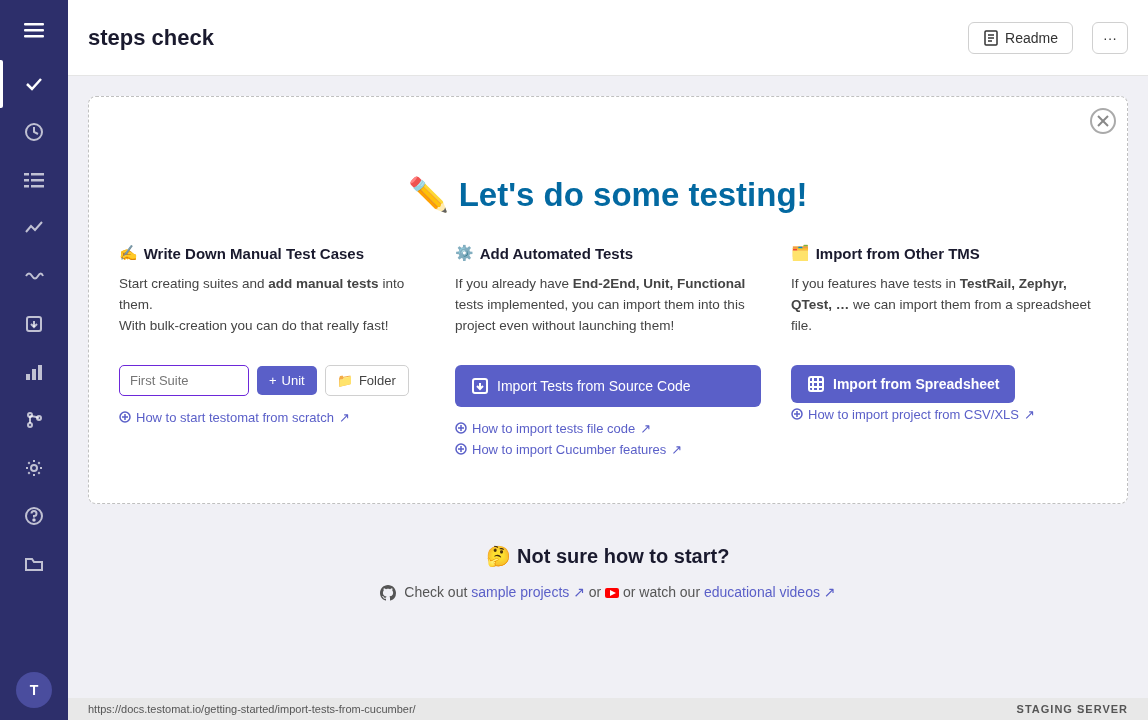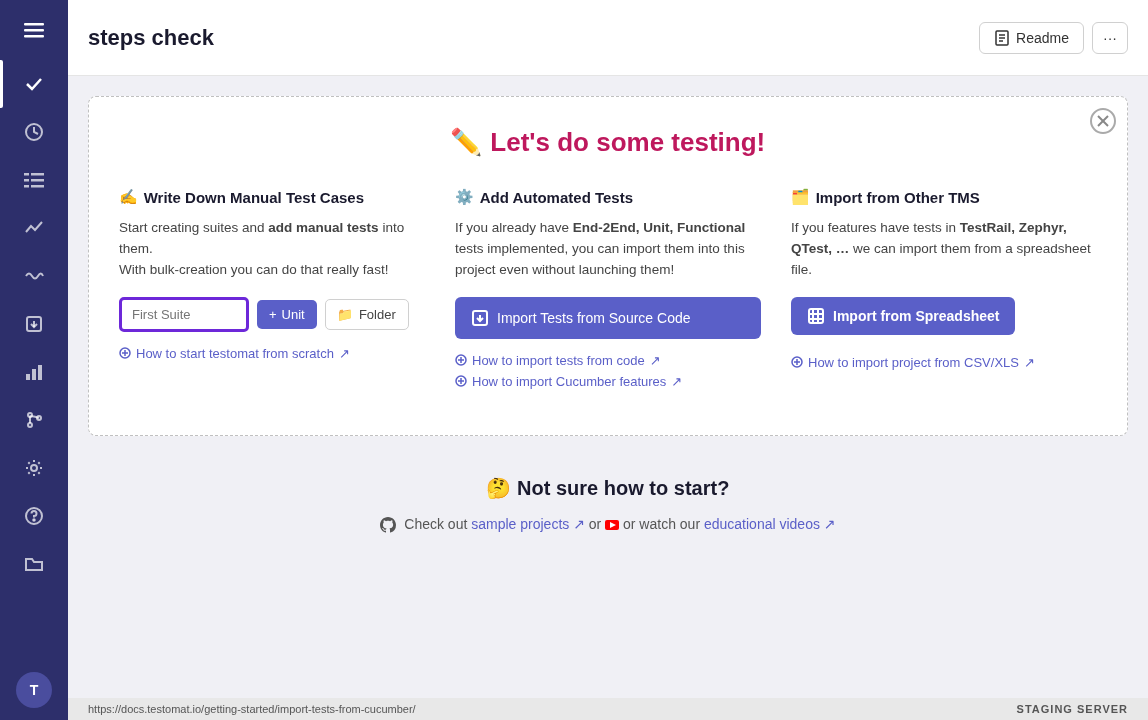--- a/index.html
+++ b/index.html
@@ -92,21 +92,21 @@
       flex-shrink: 0;
     }
     .header-title {
       font-size: 22px;
       font-weight: 700;
       color: #1a1a2e;
       flex: 1;
     }
     .header-actions {
       display: flex;
-      gap: 8px;
+      gap: 19px;
       align-items: center;
     }
     .btn-readme {
       background: white;
       border: 1px solid #d0d0d0;
       border-radius: 6px;
       padding: 7px 14px;
       cursor: pointer;
       font-size: 14px;
       display: flex;
@@ -137,23 +137,24 @@
       border-radius: 8px;
       border: 1px dashed #c0c0c0;
       padding: 30px 30px 40px;
     }
 
     .card-header {
       text-align: center;
       margin-bottom: 30px;
     }
     .card-title {
-      font-size: 26px;
+      font-size: 33px;
       font-weight: 700;
-      color: #be185d;
+      color: #0369a1;
+      margin-top: 48px;
     }
 
     .columns {
       display: grid;
       grid-template-columns: 1fr 1fr 1fr;
       gap: 30px;
     }
 
     .column-title {
       font-size: 15px;
@@ -162,32 +163,32 @@
       display: flex;
       align-items: center;
       gap: 6px;
       margin-bottom: 12px;
     }
 
     .column-desc {
       font-size: 13.5px;
       color: #444;
       line-height: 1.55;
-      margin-bottom: 16px;
+      margin-bottom: 28px;
     }
 
     .suite-row {
       display: flex;
       gap: 8px;
       margin-bottom: 14px;
       align-items: center;
     }
 
     .input-suite {
-      border: 3px solid #6d28d9;
+      border: 1px solid #6d28d9;
       border-radius: 5px;
       padding: 7px 10px;
       font-size: 13px;
       color: #c2410c;
       width: 130px;
       outline: none;
     }
 
     .btn-suite {
       background: #5a5fc8;
@@ -236,21 +237,21 @@
       color: white;
       border: none;
       border-radius: 6px;
       padding: 10px 16px;
       font-size: 14px;
       font-weight: 600;
       cursor: pointer;
       display: flex;
       align-items: center;
       gap: 8px;
-      margin-bottom: 20px;
+      margin-bottom: 4px;
     }
 
     .help-link {
       display: flex;
       align-items: center;
       gap: 5px;
       font-size: 13px;
       color: #5a5fc8;
       text-decoration: none;
       margin-bottom: 6px;
@@ -492,21 +493,21 @@
                 <polyline points="6,9 9,12 12,9"></polyline>
               </svg>
               <span>Import Tests from Source Code</span>
             </button>
             <a href="#" class="help-link">
               <svg width="12" height="12" viewBox="0 0 12 12" fill="none" stroke="#5a5fc8" stroke-width="1.5">
                   <circle cx="6" cy="6" r="5"></circle>
                   <line x1="6" y1="3" x2="6" y2="9"></line>
                   <line x1="3" y1="6" x2="9" y2="6"></line>
                 </svg>
-              <span>How to import tests from code</span>
+              <span>How to import tests file code</span>
               <span>↗</span>
             </a>
             <a href="#" class="help-link">
               <svg width="12" height="12" viewBox="0 0 12 12" fill="none" stroke="#5a5fc8" stroke-width="1.5">
                   <circle cx="6" cy="6" r="5"></circle>
                   <line x1="6" y1="3" x2="6" y2="9"></line>
                   <line x1="3" y1="6" x2="9" y2="6"></line>
                 </svg>
               <span>How to import Cucumber features</span>
               <span>↗</span>

